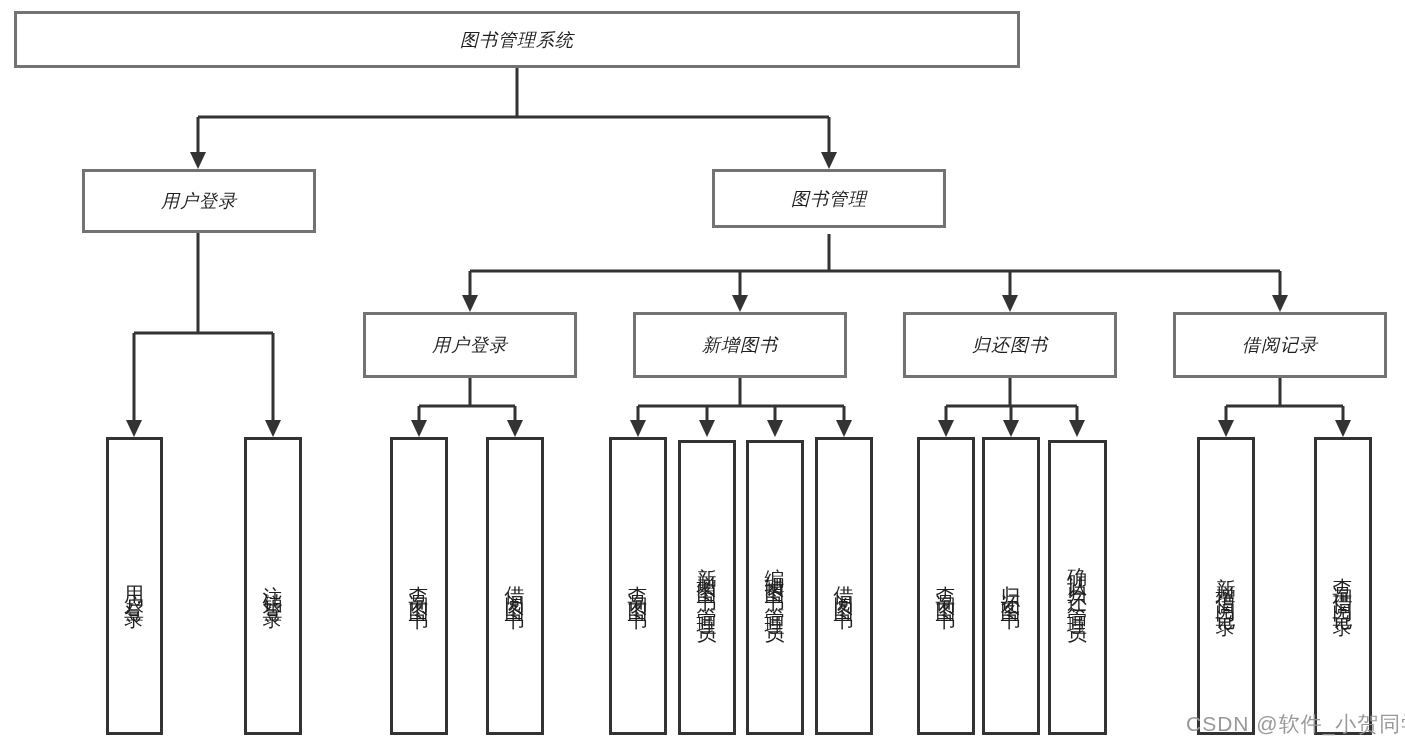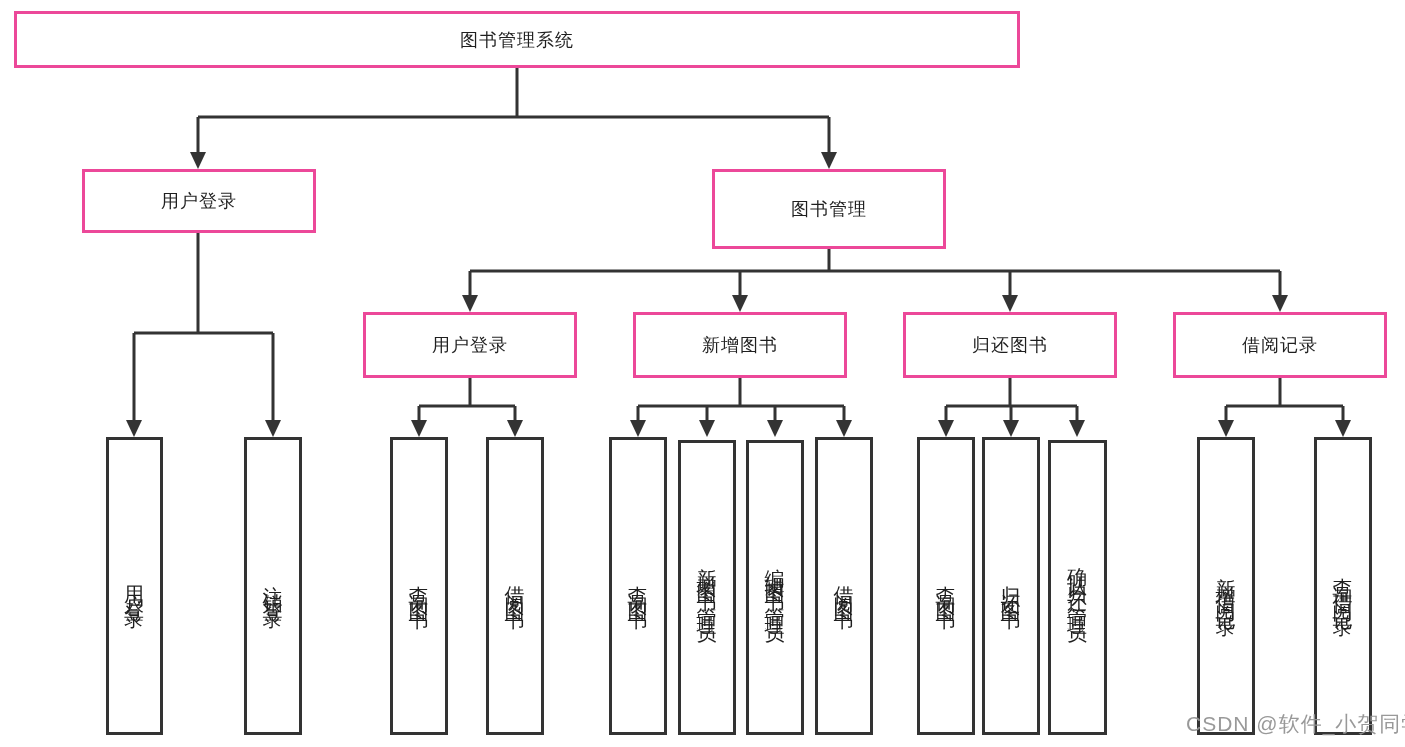--- a/index.html
+++ b/index.html
@@ -6,23 +6,24 @@
   .canvas{
     position:relative;
     width:1405px;height:747px;
     background:#ffffff;
     font-family:"Liberation Sans","DejaVu Sans",sans-serif;
     overflow:hidden;
   }
   .wires{position:absolute;left:0;top:0;z-index:1;}
   .hbox{
     position:absolute;z-index:2;
-    border:3px solid #ec4899;background:#ffffff;
+    border:3px solid #737373;background:#ffffff;
     display:flex;align-items:center;justify-content:center;
     box-sizing:border-box;
+    font-style:italic;
   }
   .hbox span{
     font-size:18px;color:#1f1f1f;letter-spacing:1px;white-space:nowrap;
   }
   .vbox{
     position:absolute;z-index:2;
     border:3px solid #333333;background:#ffffff;
     display:flex;align-items:center;justify-content:center;
     box-sizing:border-box;
   }
@@ -80,21 +81,21 @@
     </g>
   </svg>
 
   <div class="hbox" style="left:14px;top:11px;width:1006px;height:57px">
     <span>图书管理系统</span>
   </div>
 
   <div class="hbox" style="left:82px;top:169px;width:234px;height:64px">
     <span>用户登录</span>
   </div>
-  <div class="hbox" style="left:712px;top:169px;width:234px;height:80px">
+  <div class="hbox" style="left:712px;top:169px;width:234px;height:59px">
     <span>图书管理</span>
   </div>
 
   <div class="hbox" style="left:363px;top:312px;width:214px;height:66px">
     <span>用户登录</span>
   </div>
   <div class="hbox" style="left:633px;top:312px;width:214px;height:66px">
     <span>新增图书</span>
   </div>
   <div class="hbox" style="left:903px;top:312px;width:214px;height:66px">

